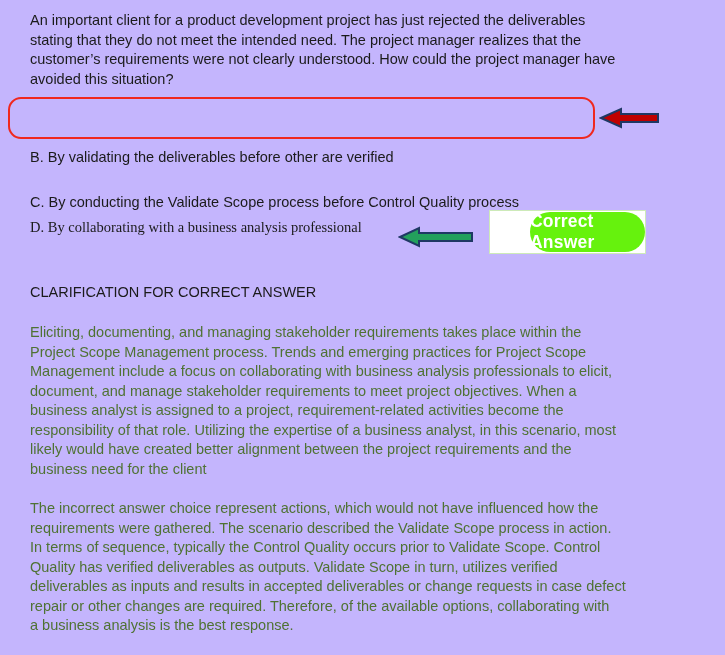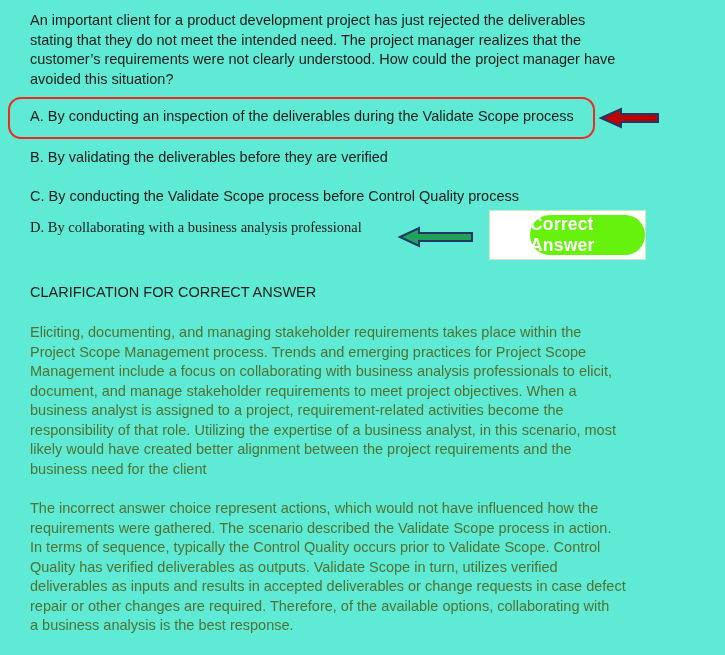--- a/index.html
+++ b/index.html
@@ -10,36 +10,36 @@
     --arrow-dark-red:#c00000;
     --arrow-green:#23a05c;
     --arrow-outline-navy:#1f3864;
     --badge-green:#66f20d;
     --badge-frame-green:#cdeab8;
   }
   html,body{margin:0;padding:0;background:#ffffff;}
   .page{
     position:relative;
     width:725px;height:655px;
-    background:#5eead4;
+    background:#c4b5fd;
     overflow:hidden;
     font-family:"Liberation Sans", sans-serif;
     color:var(--text-black);
   }
   .txt{
     position:absolute;
     font-size:14.5px;
     line-height:19.5px;
     white-space:pre-line;
   }
   .question{left:30px;top:11px;width:660px;}
   .option{white-space:nowrap;}
   .opt-a{left:30px;top:107px;}
   .opt-b{left:30px;top:148px;}
-  .opt-c{left:30px;top:187px;}
+  .opt-c{left:30px;top:193px;}
   .opt-d{left:30px;top:218px;font-family:Liberation Serif, serif;}
   .option-a-box{
     position:absolute;left:8px;top:97px;width:583px;height:38px;
     border:2px solid var(--highlight-red);
     border-radius:13px;
     background:transparent;
   }
   .red-arrow{position:absolute;left:599px;top:106px;}
   .red-arrow polygon{fill:var(--arrow-dark-red);stroke:var(--arrow-outline-navy);stroke-width:2;}
   .green-arrow{position:absolute;left:398px;top:226px;}
@@ -49,21 +49,21 @@
     overflow:hidden;
   }
   .starburst-wrap svg{position:absolute;left:0;top:0;}
   .starburst-wrap polygon{fill:#ffffff;stroke:var(--starburst-red);stroke-width:2;stroke-linejoin:miter;}
   .starburst-wrap text{
     fill:var(--starburst-red);
     font-family:"Liberation Sans", sans-serif;
     font-size:12.5px;
   }
   .badge-frame{
-    position:absolute;left:489px;top:210px;width:157px;height:50px;
+    position:absolute;left:489px;top:210px;width:157px;height:44px;
     border:1px solid var(--badge-frame-green);
     background:#ffffff;
     display:flex;align-items:center;justify-content:center;
     box-sizing:border-box;
     padding-left:40px;
   }
   .badge-pill{
     width:147px;height:40px;
     background:var(--badge-green);
     border-radius:21px;
@@ -91,27 +91,26 @@
 
 <div class="page">
 
   <div class="txt question">An important client for a product development project has just rejected the deliverables
 stating that they do not meet the intended need. The project manager realizes that the
 customer’s requirements were not clearly understood. How could the project manager have
 avoided this situation?</div>
 
   <div class="option-a-box"></div>
 
-  <div class="txt option opt-a">A. By conducting an inspection of the deliverables during the Validate Scope process</div>
 
   <svg class="red-arrow" width="62" height="24" viewBox="0 0 62 24">
     <polygon points="2,12 22,3 22,8 59,8 59,16 22,16 22,21"></polygon>
   </svg>
 
-  <div class="txt option opt-b">B. By validating the deliverables before they are verified</div>
+  <div class="txt option opt-b">B. By validating the deliverables before other are verified</div>
 
 
   <div class="txt option opt-c">C. By conducting the Validate Scope process before Control Quality process</div>
 
   <div class="txt option opt-d">D. By collaborating with a business analysis professional</div>
 
   <svg class="green-arrow" width="76" height="22" viewBox="0 0 76 22">
     <polygon points="2,11 21,2 21,7 74,7 74,15 21,15 21,20"></polygon>
   </svg>
 

